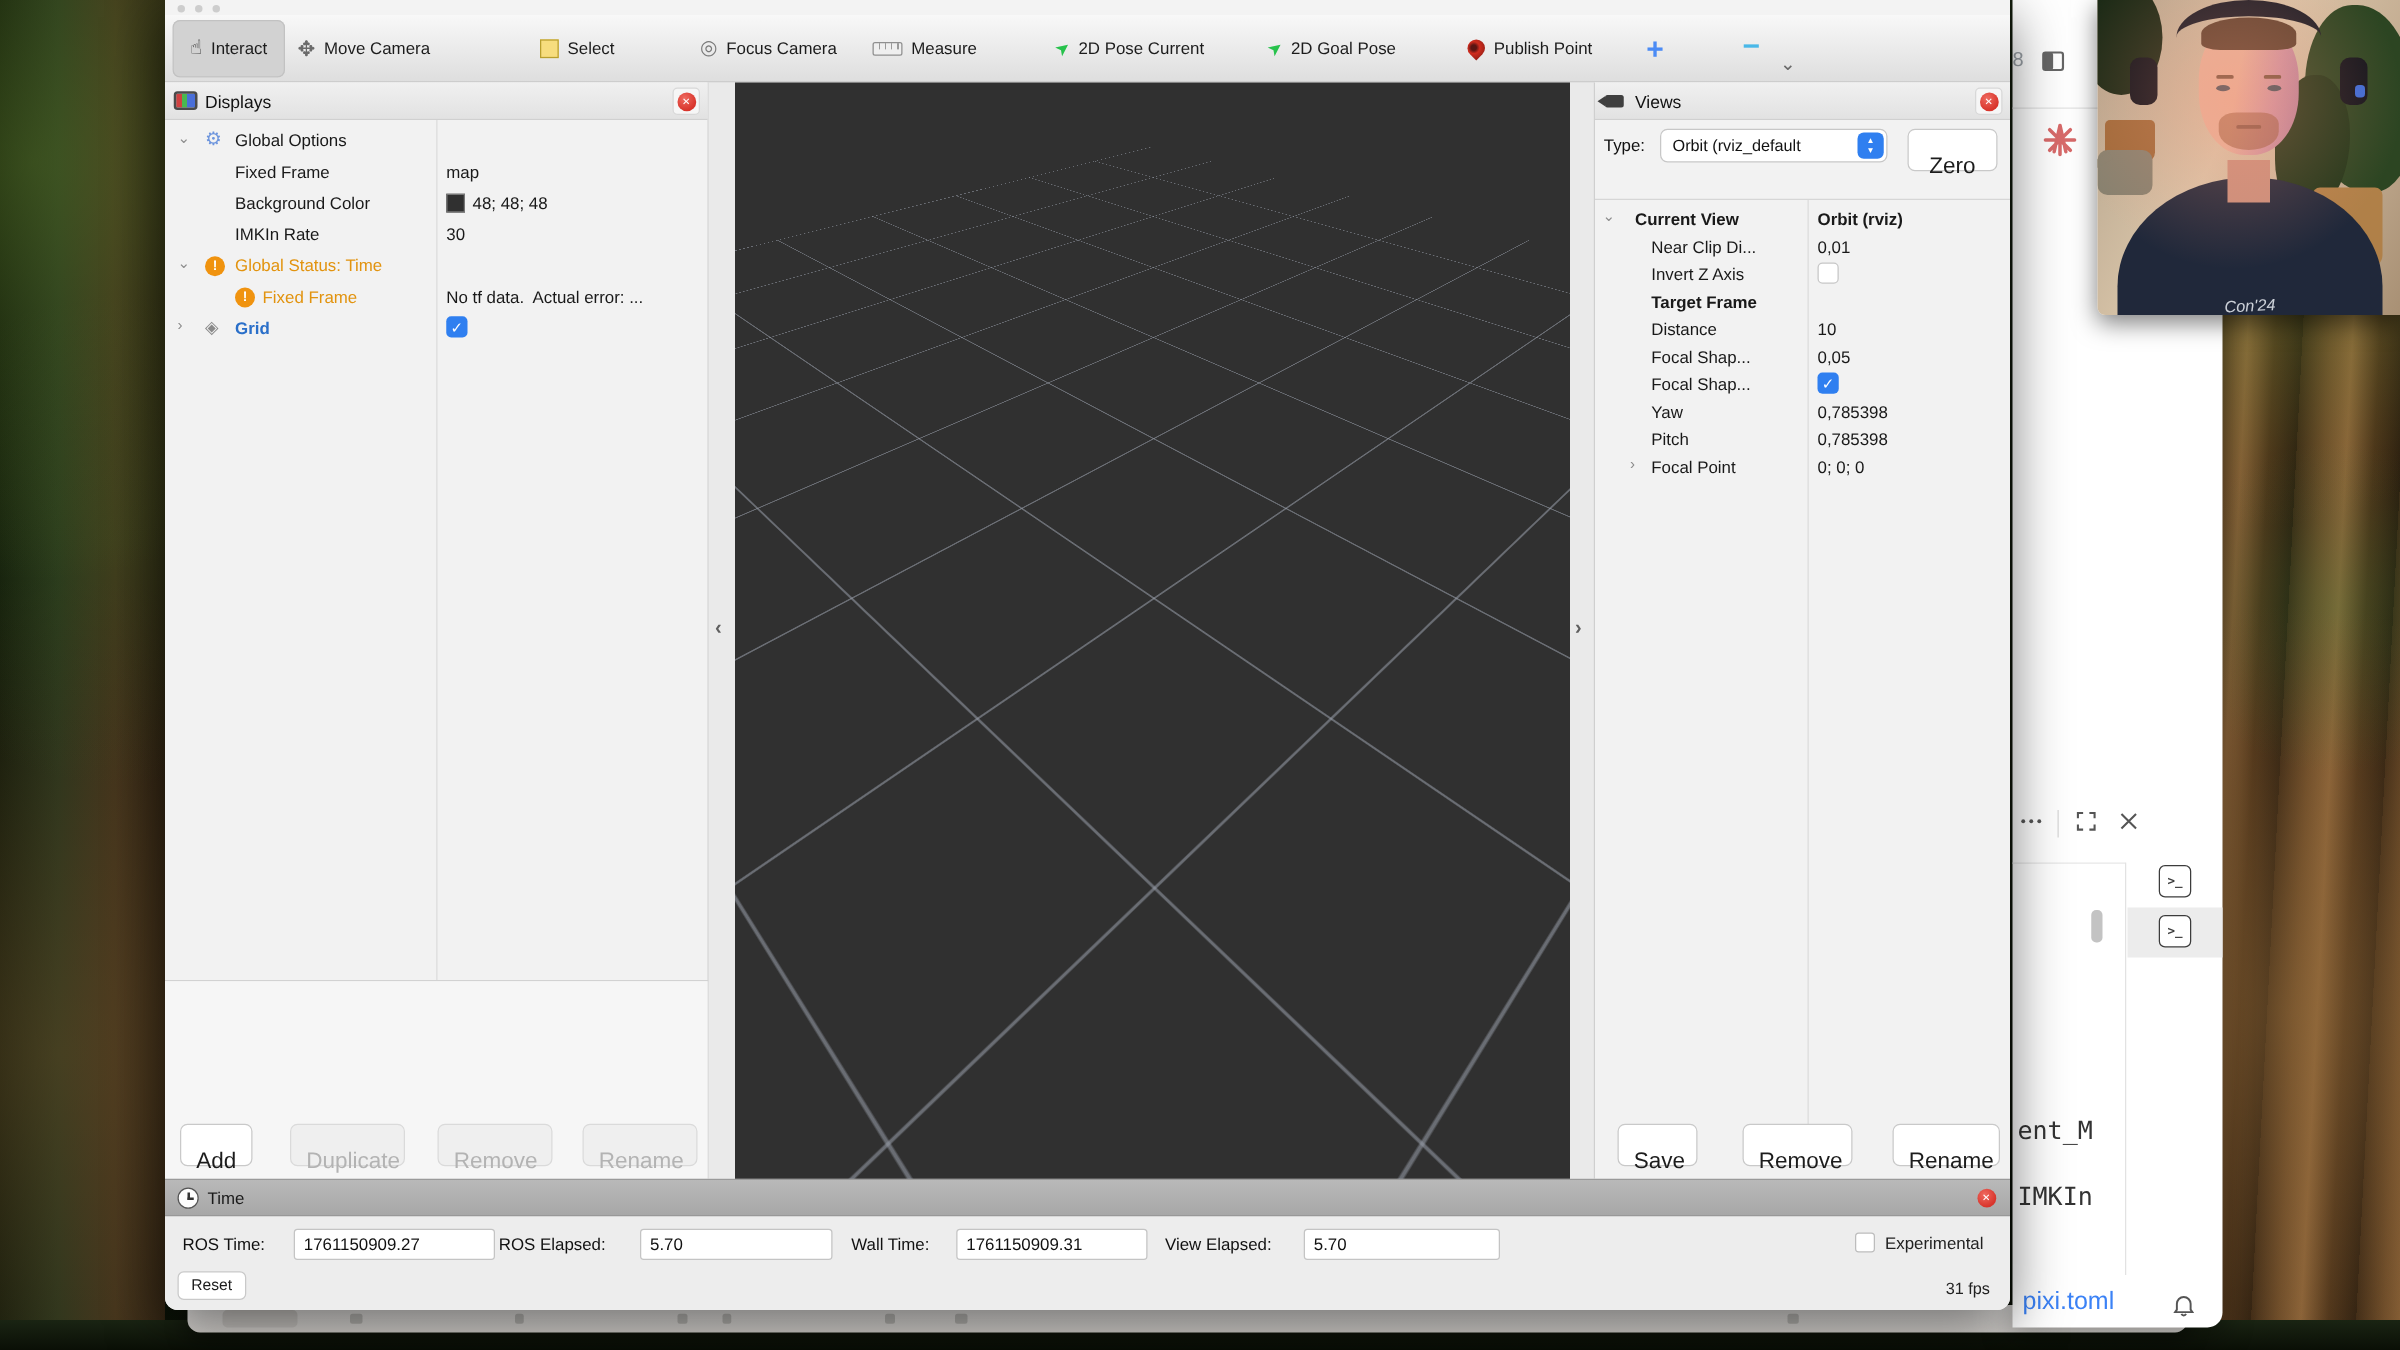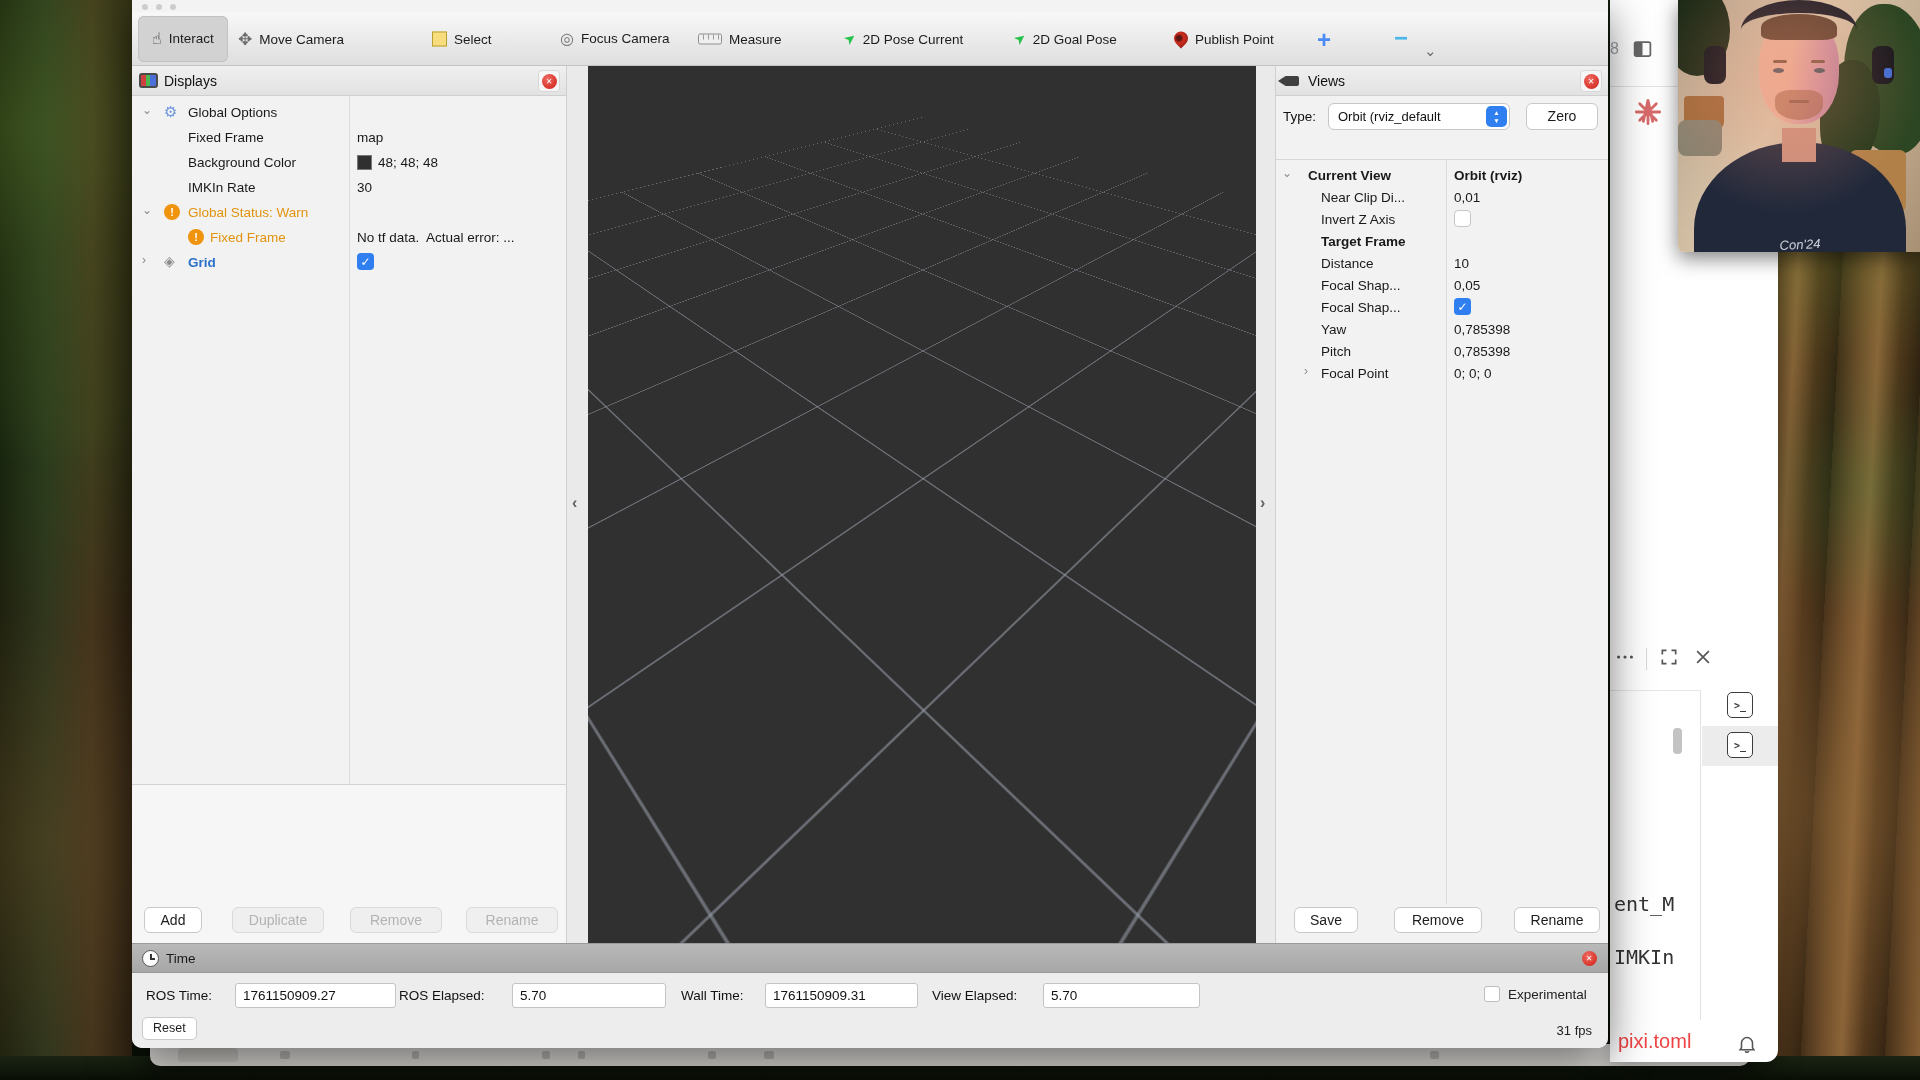--- a/index.html
+++ b/index.html
@@ -37,21 +37,21 @@
   .vscode .toolrow{position:absolute;left:0;top:646px;width:160px;height:26px;display:flex;align-items:center;}
   .vscode .vdiv{width:1px;height:22px;background:#d8d8d8;margin:0 12px 0 10px;}
   .vscode .hline2{position:absolute;left:0;top:690px;width:90px;height:1px;background:#e8e8e8;}
   .vscode .pborder{position:absolute;left:90px;top:690px;width:1px;height:330px;background:#e2e2e2;}
   .vscode .scrollthumb{position:absolute;left:63px;top:728px;width:9px;height:26px;background:#c3c3c3;border-radius:4px;}
   .vscode .termhl{position:absolute;left:92px;top:726px;width:76px;height:40px;background:#ececec;}
   .i-term{position:absolute;width:26px;height:26px;border:1.6px solid #3c3c3c;border-radius:5px;
     font-family:"DejaVu Sans Mono",monospace;font-size:10px;font-weight:bold;color:#3c3c3c;
     display:flex;align-items:center;justify-content:center;background:#fff;}
   .vscode .code{position:absolute;left:4px;font-family:"DejaVu Sans Mono",monospace;font-size:20px;color:#333;}
-  .vscode .statusfile{position:absolute;left:8px;top:1030px;font-size:20px;color:#ef4444;}
+  .vscode .statusfile{position:absolute;left:8px;top:1030px;font-size:20px;color:#3b82f6;}
   .vscode .bell{position:absolute;left:126px;top:1032px;}
   
   .webcam{position:absolute;left:1678px;top:0;width:242px;height:252px;z-index:8;overflow:hidden;
     border-radius:0 0 0 6px;box-shadow:0 6px 20px rgba(0,0,0,.5);
     background:linear-gradient(115deg,#b2a089 0%,#d9c5a9 42%,#c2ab90 75%,#a89074 100%);}
   .webcam .warm{position:absolute;inset:0;background:radial-gradient(circle at 45% 32%,rgba(255,150,120,.35),transparent 62%);}
   .webcam .plant-tl{position:absolute;left:-14px;top:-16px;width:66px;height:92px;background:#1c2a16;border-radius:50%;}
   .webcam .pot-l{position:absolute;left:6px;top:96px;width:40px;height:34px;background:#a06a3a;border-radius:4px 4px 8px 8px;}
   .webcam .can{position:absolute;left:0px;top:120px;width:44px;height:36px;background:#87816f;border-radius:8px;}
   .webcam .can i{position:absolute;left:-6px;top:6px;width:18px;height:6px;background:#87816f;transform:rotate(-30deg);display:block;}
@@ -127,21 +127,21 @@
   .trow .val{position:absolute;top:3px;white-space:pre;}
   .trow .lbl.warn-t{color:#e2930e;}
   .trow .lbl.grid-link{color:#2a6fc9;font-weight:bold;}
   .trow .lbl.bold,.trow .val.bold{font-weight:bold;}
   .swatch{position:absolute;top:3px;width:15px;height:15px;background:#303030;border:1px solid #777;}
   .cb{width:17px;height:17px;border-radius:4px;background:#2f7ff0;color:#fff;font-size:12px;line-height:1;
     display:flex;align-items:center;justify-content:center;position:absolute;top:1px;}
   .cb.unchecked{background:#fff;border:1px solid #c6c6c6;}
   .vline{position:absolute;width:1px;background:#dcdcdc;}
   .btn{display:inline-block;background:#fff;border:1px solid #c9c9c9;border-radius:6px;height:26px;line-height:24px;
-    padding:0 12px;font-size:14px;color:#1c1c1c;text-align:center;}
+    padding:16px 12px;font-size:18px;color:#1c1c1c;text-align:center;}
   .btn.disabled{background:#efefef;color:#b3b3b3;border-color:#dadada;}
   
   .viewport{position:absolute;left:456px;top:66px;width:668px;height:877px;background:#303030;overflow:hidden;perspective:800px;perspective-origin:50% 10%;}
   .grid-plane{position:absolute;left:50%;top:58%;width:2600px;height:2600px;transform:translate(-50%,-50%) rotateX(73deg) rotateZ(45deg);
     background-image:
       repeating-linear-gradient(0deg,rgba(152,158,170,.55) 0 2px,transparent 2px 200px),
       repeating-linear-gradient(90deg,rgba(152,158,170,.55) 0 2px,transparent 2px 200px);}
   .splitter{position:absolute;top:66px;height:877px;background:#eaeaea;}
   .split-arrow{position:absolute;top:428px;font-size:16px;font-weight:bold;color:#5f5f5f;}
   
@@ -339,21 +339,21 @@
             <span class="swatch" style="left:225px;background:#303030"></span>
             <span class="val" style="left:246px">48; 48; 48</span>
           </div>
           <div class="trow" style="top: 111px; height: 25px;">
             <span class="lbl " style="left:56px">IMKIn Rate</span>
             <span class="val " style="left:225px">30</span>
           </div>
           <div class="trow" style="top: 136px; height: 25px;">
             <span class="expander" style="left:10px">⌄</span>
             <span style="position:absolute;left:32px;top:2px"><span class="i-warn">!</span></span>
-            <span class="lbl warn-t " style="left:56px">Global Status: Warn</span>
+            <span class="lbl warn-t " style="left:56px">Global Status: Time</span>
           </div>
           <div class="trow" style="top: 161px; height: 25px;">
             <span style="position:absolute;left:56px;top:2px"><span class="i-warn">!</span></span>
             <span class="lbl warn-t " style="left:78px">Fixed Frame</span>
             <span class="val " style="left:225px">No tf data.  Actual error: ...</span>
           </div>
           <div class="trow" style="top: 186px; height: 25px;">
             <span class="expander" style="left:10px">›</span>
             <span style="position:absolute;left:32px;top:2px"><span class="glyph gridic">◈</span></span>
             <span class="lbl grid-link " style="left:56px">Grid</span>

